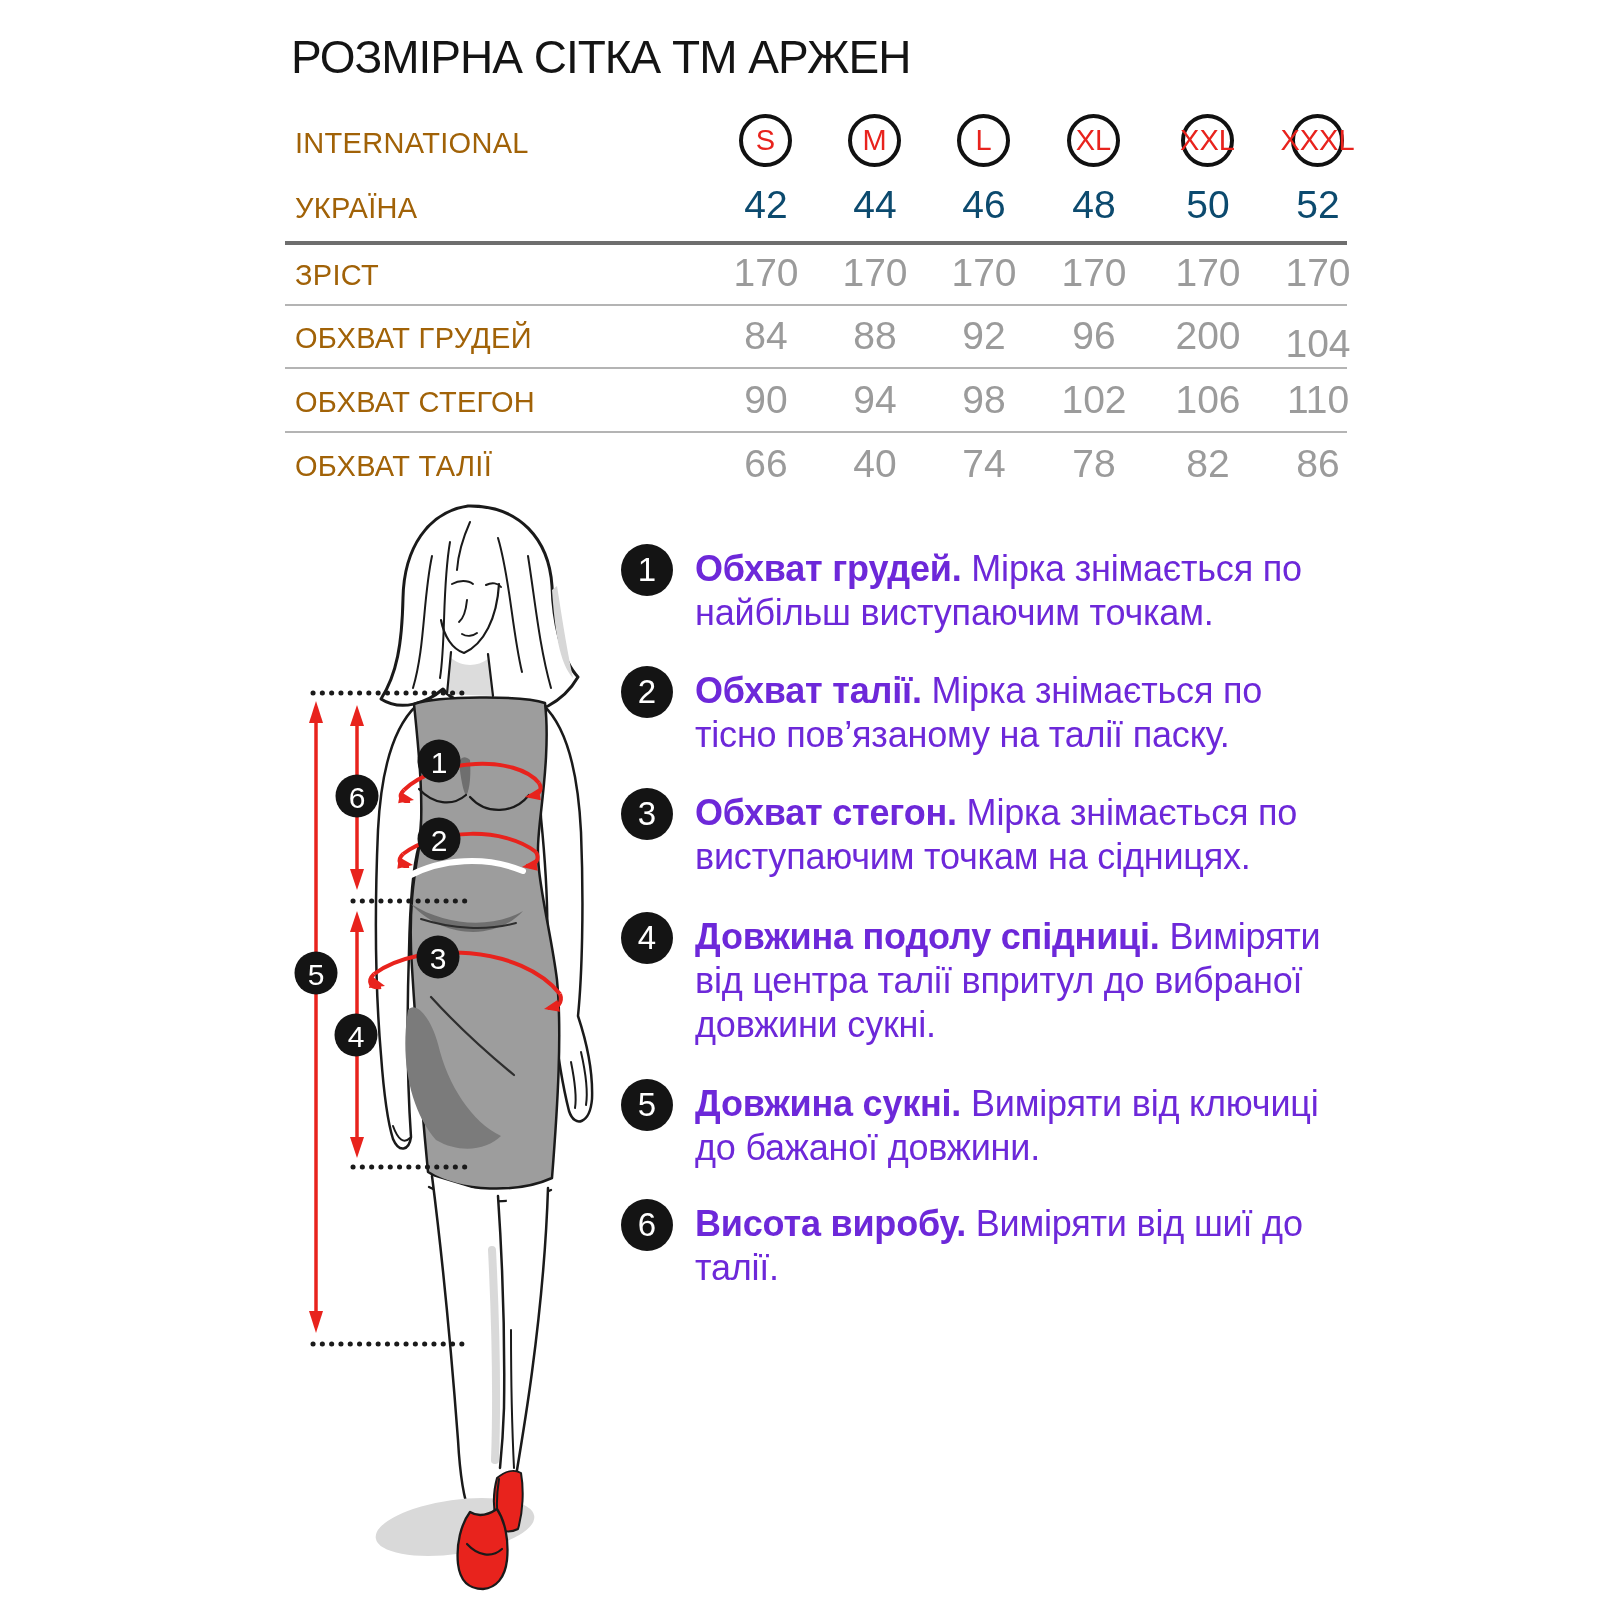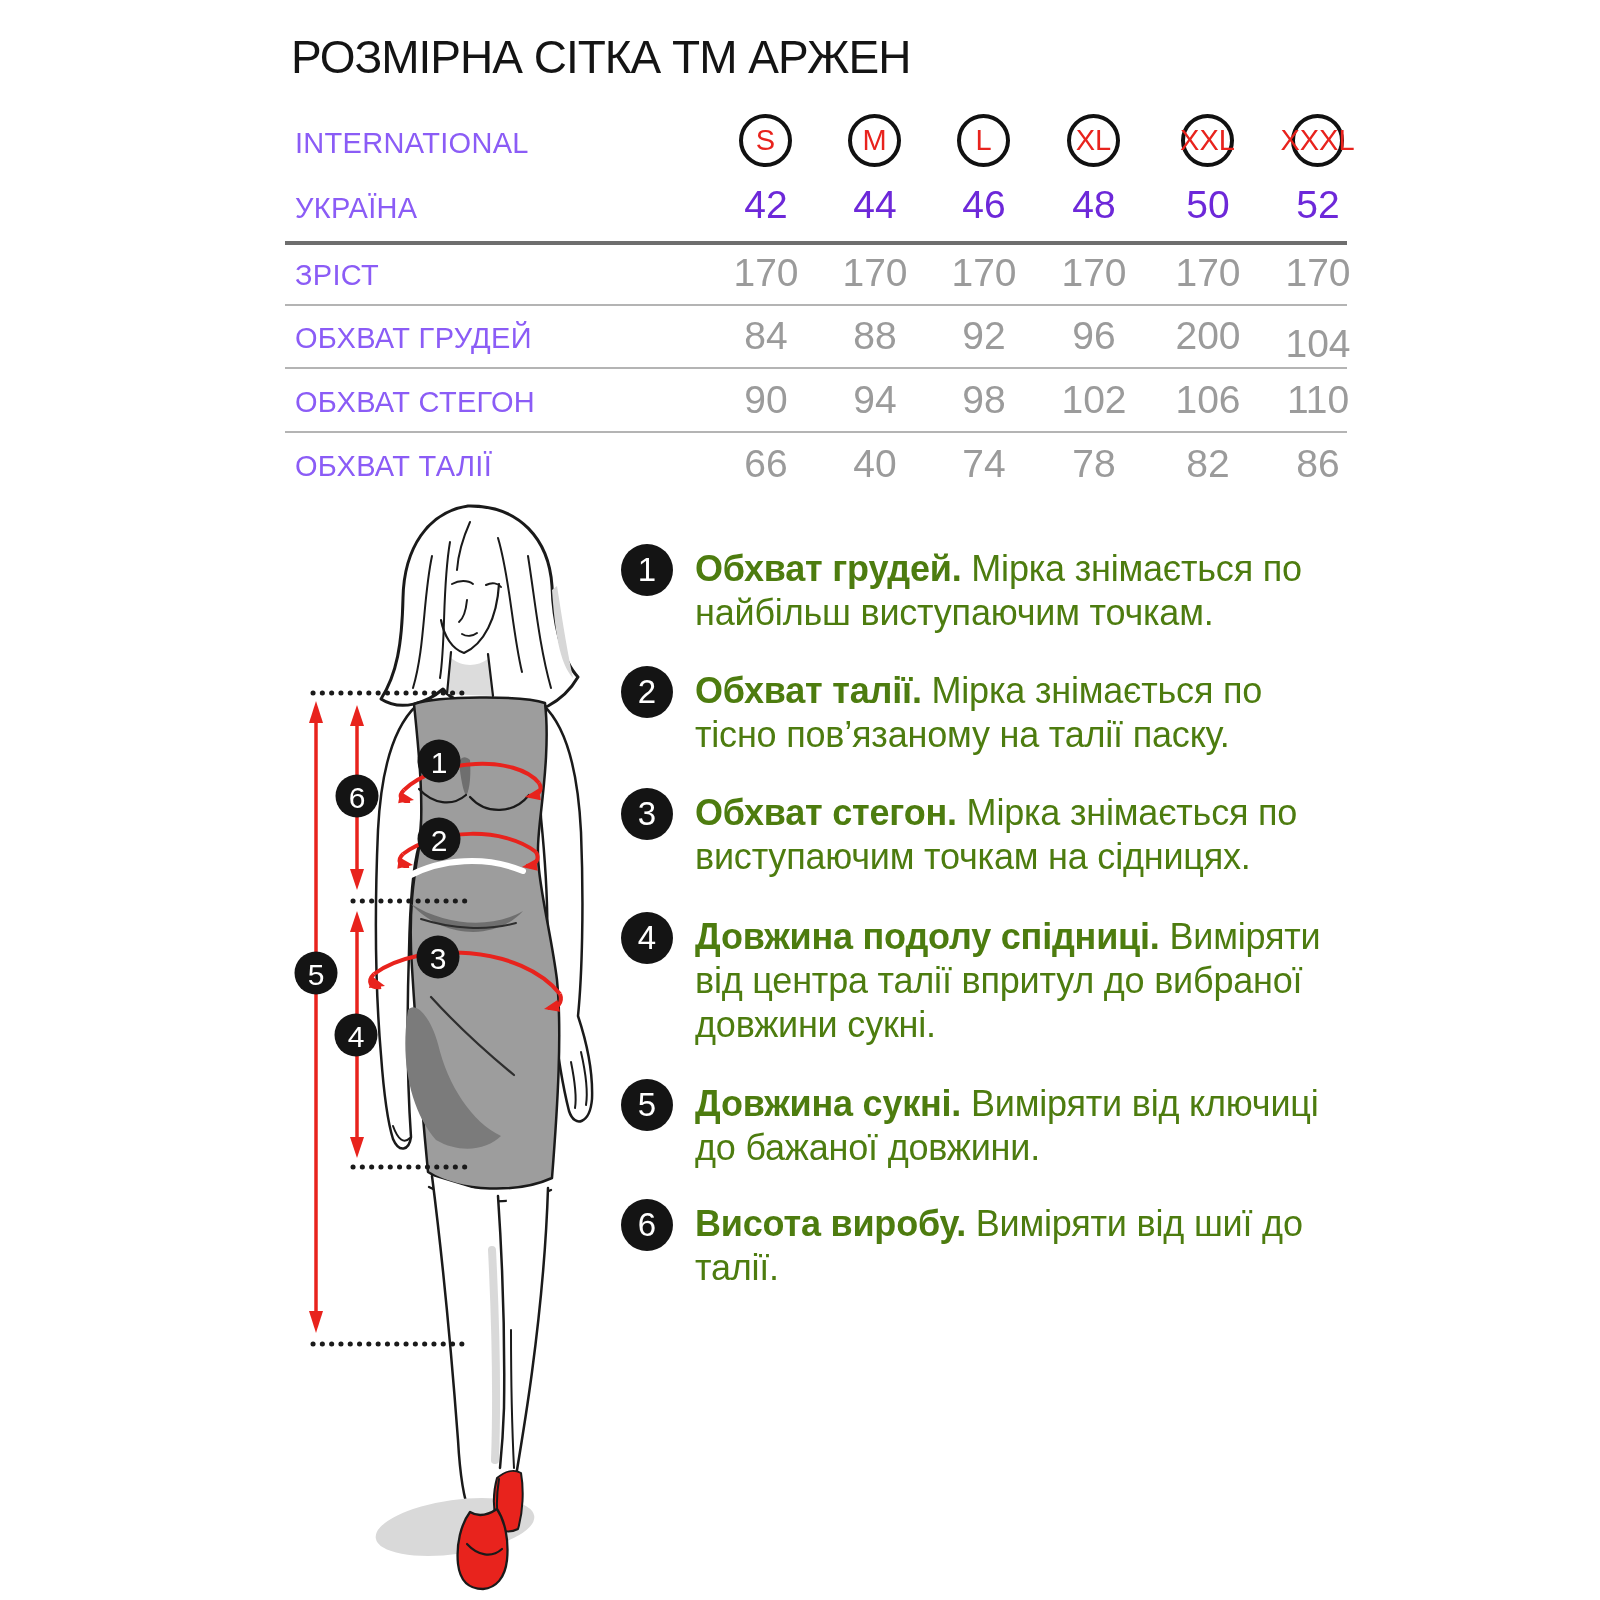--- a/index.html
+++ b/index.html
@@ -4,41 +4,41 @@
 <style>
   html,body{margin:0;padding:0;}
   body{
     width:1600px;height:1600px;background:#ffffff;position:relative;
     font-family:"Liberation Sans", sans-serif;color:#141414;overflow:hidden;
   }
   .abs{position:absolute;}
   
   .title{left:291px;top:30px;font-size:46px;letter-spacing:-1px;color:#141414;white-space:nowrap;}
   
-  .rowlabel{left:295px;font-size:29px;letter-spacing:.3px;color:#8b5cf6;white-space:nowrap;}
+  .rowlabel{left:295px;font-size:29px;letter-spacing:.3px;color:#a16207;white-space:nowrap;}
   .cell{width:120px;text-align:center;font-size:39px;white-space:nowrap;}
-  .cell.dark{color:#6d28d9;}
+  .cell.dark{color:#0c4a6e;}
   .cell.gray{color:#9b9b9b;}
   .szc{
     position:absolute;top:114px;width:53px;height:53px;border-radius:50%;
     border:4px solid #111;box-sizing:border-box;display:flex;align-items:center;justify-content:center;
     color:#e8231d;font-size:29px;white-space:nowrap;overflow:visible;
   }
   .rule{left:285px;width:1062px;}
   .rule.thick{height:4px;background:#6e6e6e;}
   .rule.thin{height:2px;background:#b4b4b4;}
   
   .legend-item{position:absolute;left:621px;width:730px;}
   .lnum{
     position:absolute;left:0;top:0;width:52px;height:52px;border-radius:50%;
     background:#141414;color:#fff;font-size:33px;display:flex;align-items:center;justify-content:center;
   }
   .ltext{
     position:absolute;left:74px;top:3px;width:648px;
-    font-size:36px;line-height:44px;color:#4d7c0f;letter-spacing:-0.2px;
+    font-size:36px;line-height:44px;color:#6d28d9;letter-spacing:-0.2px;
   }
   .ltext b{font-weight:700;}
   svg .sketch{stroke-linecap:round;stroke-linejoin:round;}
 </style>
 </head>
 <body>
 
 <div class="abs title">РОЗМІРНА СІТКА ТМ АРЖЕН</div>
 
 <div>

